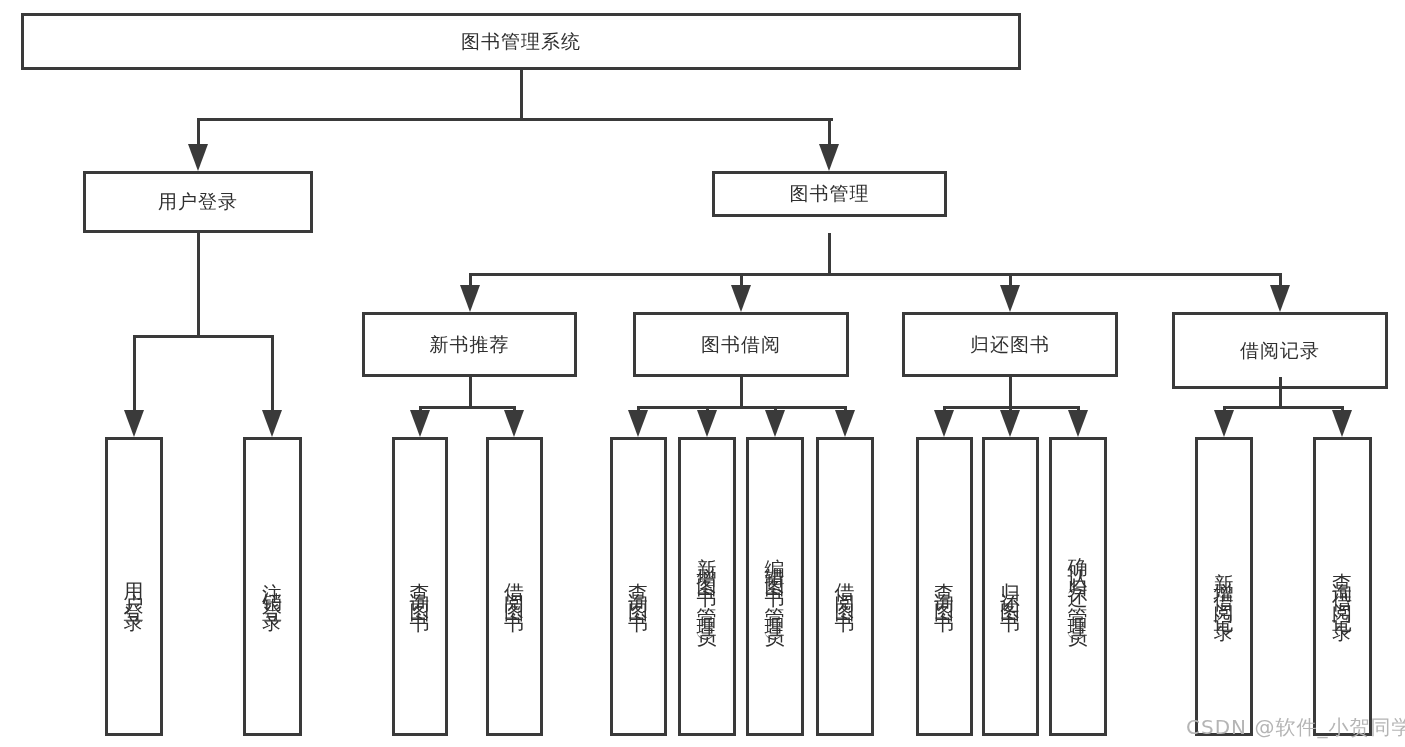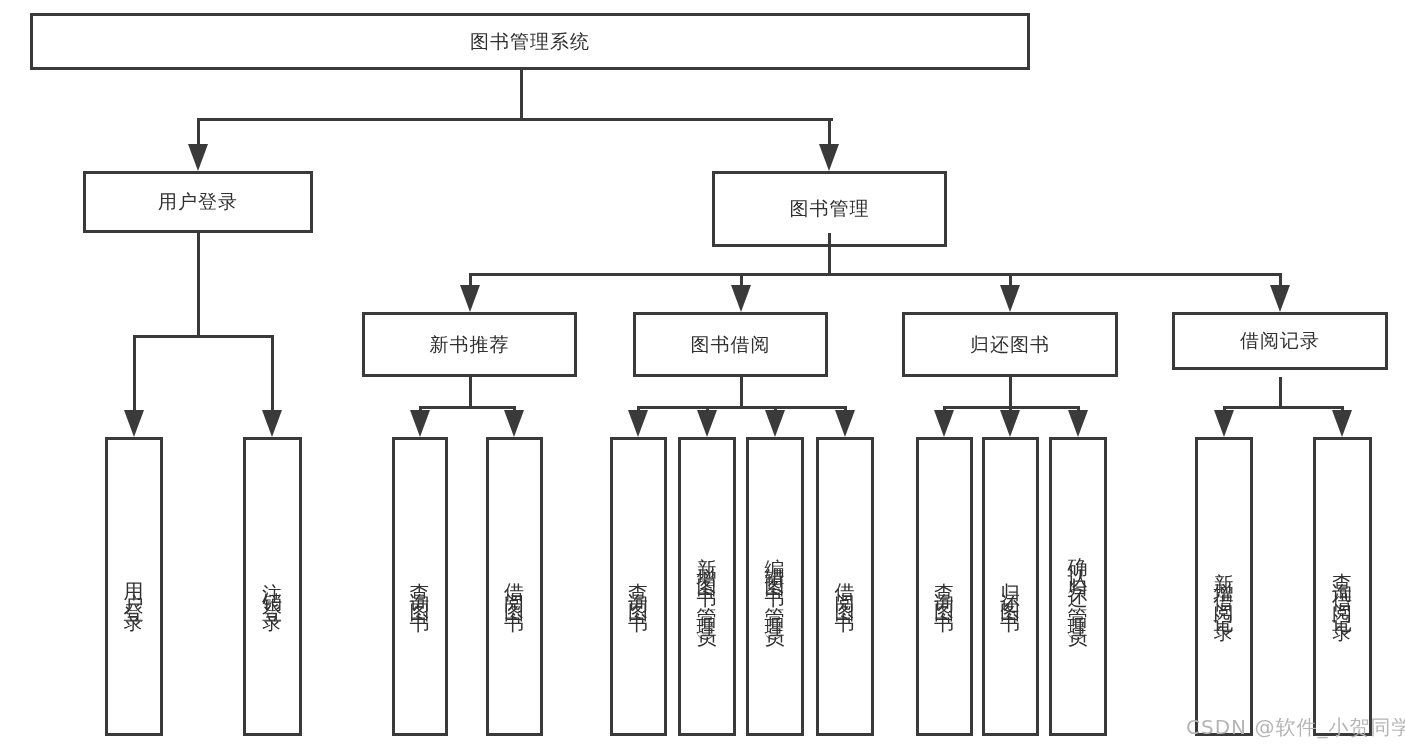--- a/index.html
+++ b/index.html
@@ -60,41 +60,41 @@
     color: var(--watermark, #b5b5b5);
     letter-spacing: 1px;
     white-space: nowrap;
   }
 </style>
 </head>
 <body>
 
 <div class="canvas">
 
-  <div class="node" style="left:30px;top:13px;width:1000px;height:57px">
+  <div class="node" style="left:21px;top:13px;width:1000px;height:57px">
     <span class="lbl">图书管理系统</span>
   </div>
 
   <div class="node" style="left:83px;top:171px;width:230px;height:62px">
     <span class="lbl">用户登录</span>
   </div>
-  <div class="node" style="left:712px;top:171px;width:235px;height:76px">
+  <div class="node" style="left:712px;top:171px;width:235px;height:46px">
     <span class="lbl">图书管理</span>
   </div>
 
   <div class="node" style="left:362px;top:312px;width:215px;height:65px">
     <span class="lbl">新书推荐</span>
   </div>
-  <div class="node" style="left:633px;top:312px;width:195px;height:65px">
+  <div class="node" style="left:633px;top:312px;width:216px;height:65px">
     <span class="lbl">图书借阅</span>
   </div>
   <div class="node" style="left:902px;top:312px;width:216px;height:65px">
     <span class="lbl">归还图书</span>
   </div>
-  <div class="node" style="left:1172px;top:312px;width:216px;height:58px">
+  <div class="node" style="left:1172px;top:312px;width:216px;height:77px">
     <span class="lbl">借阅记录</span>
   </div>
 
   <div class="node leaf" style="left:105px;top:437px;width:58px;height:299px">
     <span class="lbl">用户登录</span>
   </div>
   <div class="node leaf" style="left:243px;top:437px;width:59px;height:299px">
     <span class="lbl">注销登录</span>
   </div>
 

